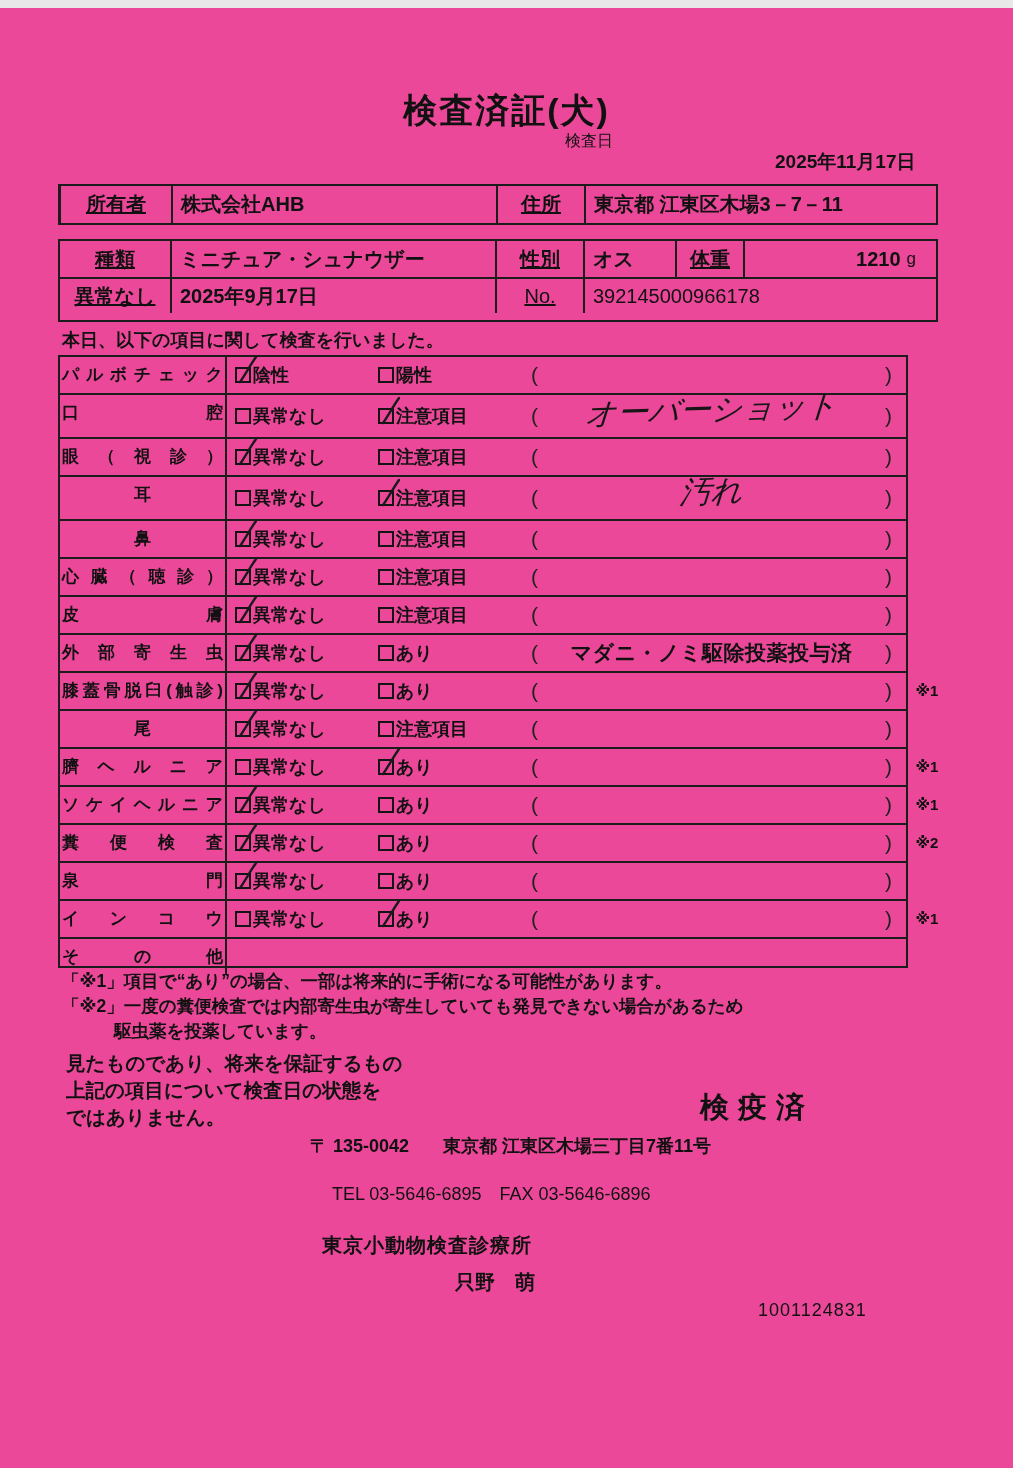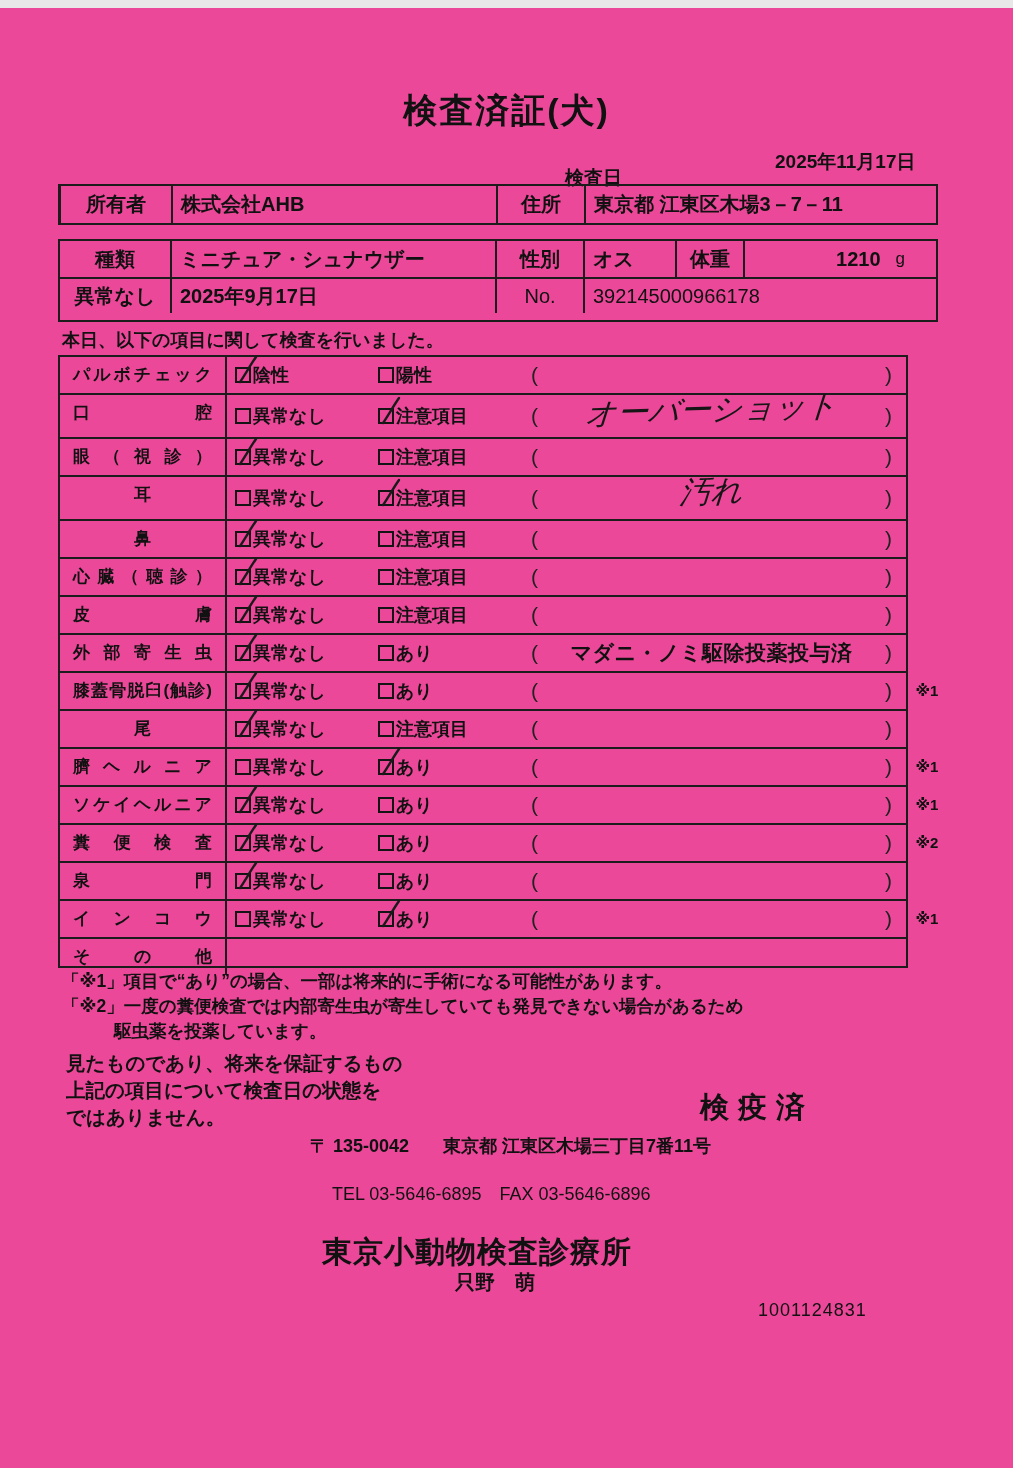--- a/index.html
+++ b/index.html
@@ -7,58 +7,58 @@
   body { font-family:"Liberation Sans","DejaVu Sans",sans-serif; color:#111; }
   .page {
     position:relative; width:1013px; height:1468px; margin:8px auto;
     background:#ec4899; overflow:hidden;
   }
   
   .title {
     position:absolute; top:80px; left:0; width:100%;
     text-align:center; font-size:34px; font-weight:700; letter-spacing:2px;
   }
-  .insp-date-label { position:absolute; top:157px; left:565px; font-size:19px; font-weight:700; }
+  .insp-date-label { position:absolute; top:123px; left:565px; font-size:16px; font-weight:400; }
   .insp-date-value { position:absolute; top:141px; left:775px; font-size:19px; font-weight:600; }
 
   .tableA {
     position:absolute; top:176px; left:58px; width:880px; height:41px;
     border:2px solid #1c1c1c; border-left-width:3px;
     display:grid; grid-template-columns:110px 325px 88px 1fr;
   }
   .tableB {
     position:absolute; top:231px; left:58px; width:880px; height:83px;
     border:2px solid #1c1c1c;
   }
   .tableB .trow { display:grid; height:36px; }
   .tableB .trow.r1 { grid-template-columns:110px 325px 88px 92px 68px 1fr; }
   .tableB .trow.r2 { grid-template-columns:110px 325px 88px 1fr; border-top:2px solid #1c1c1c; }
   .cell {
     display:flex; align-items:center; font-size:20px; font-weight:600;
     border-left:2px solid #1c1c1c; padding:0 8px; overflow:hidden; white-space:nowrap;
   }
   .cell:first-child { border-left:none; }
-  .cell.lab { justify-content:center; padding:16px 4px; }
+  .cell.lab { justify-content:center; padding:16px 4px;text-decoration:underline; }
   .cell.num { font-weight:500;text-align:right; }
-  .cell.weight { justify-content:flex-end; gap:15px; padding-right:31px; }
+  .cell.weight { justify-content:flex-end; gap:6px; padding-right:20px; }
   .cell.weight .unit { font-size:17px; font-weight:500; }
 
   .intro { position:absolute; top:320px; left:62px; font-size:18px; font-weight:600; }
 
   
   .checklist {
     position:absolute; top:347px; left:58px; width:850px; height:613px;
     border:2px solid #1c1c1c; display:flex; flex-direction:column;
   }
   .row { flex:1; display:flex; position:relative; align-items:stretch; }
   .row + .row { border-top:2px solid #1c1c1c; }
   .row-label {
     width:167px; flex:0 0 167px; border-right:2px solid #1c1c1c;
     font-size:17px; font-weight:600; display:block;
-    padding:0 13px; line-height:36px; white-space:nowrap;
+    padding:0 2px; line-height:36px; white-space:nowrap;
     text-align:justify; text-align-last:justify; overflow:hidden;
   }
   .row-label.single { text-align:center; text-align-last:center; }
   .row-content { flex:1; display:flex; align-items:center; position:relative; }
   .opt { display:flex; align-items:center; flex:0 0 135px; margin-left:8px; }
   .opt.hidden { visibility:hidden; }
   .opt-label { font-size:18px; font-weight:600; white-space:nowrap; }
   .cb {
     position:relative; width:16px; height:16px; border:2px solid #141414;
     margin-right:2px; flex:0 0 16px;
@@ -85,21 +85,21 @@
 
   
   .notes { position:absolute; top:961px; left:62px; font-size:17.5px; font-weight:600; line-height:25px; }
   .notes .cont { padding-left:52px; }
   .disclaimer { position:absolute; top:1042px; left:66px; font-size:19.5px; font-weight:700; line-height:27px; }
   .stamp { position:absolute; top:1080px; left:700px; font-size:29px; font-weight:600; letter-spacing:9px; white-space:nowrap;text-align:right; }
   .postal-line { position:absolute; top:1126px; left:310px; font-size:18px; font-weight:600; white-space:nowrap; }
   .postal-line .gap { display:inline-block; width:34px; }
   .tel-line { position:absolute; top:1176px; left:332px; font-size:18px; font-weight:500; white-space:nowrap; }
   .tel-line .gap { display:inline-block; width:18px; }
-  .clinic-name { position:absolute; top:1224px; left:322px; font-size:30px; font-weight:600; letter-spacing:1px; }
+  .clinic-name { position:absolute; top:1224px; left:322px; font-size:20px; font-weight:600; letter-spacing:1px; }
   .vet-name { position:absolute; top:1261px; left:455px; font-size:20px; font-weight:600; }
   .serial { position:absolute; top:1292px; left:758px; font-size:18px; font-weight:500; letter-spacing:1px; }
 </style>
 </head>
 <body>
 
 <div class="page">
 
   <div class="title">検査済証(犬)</div>
 

